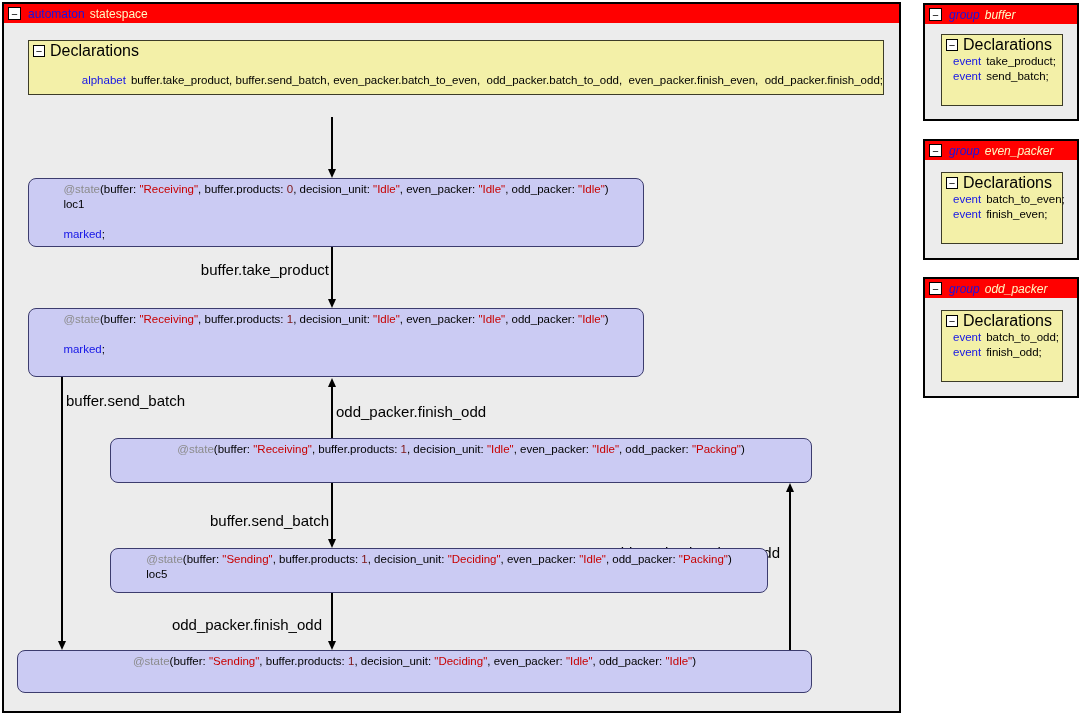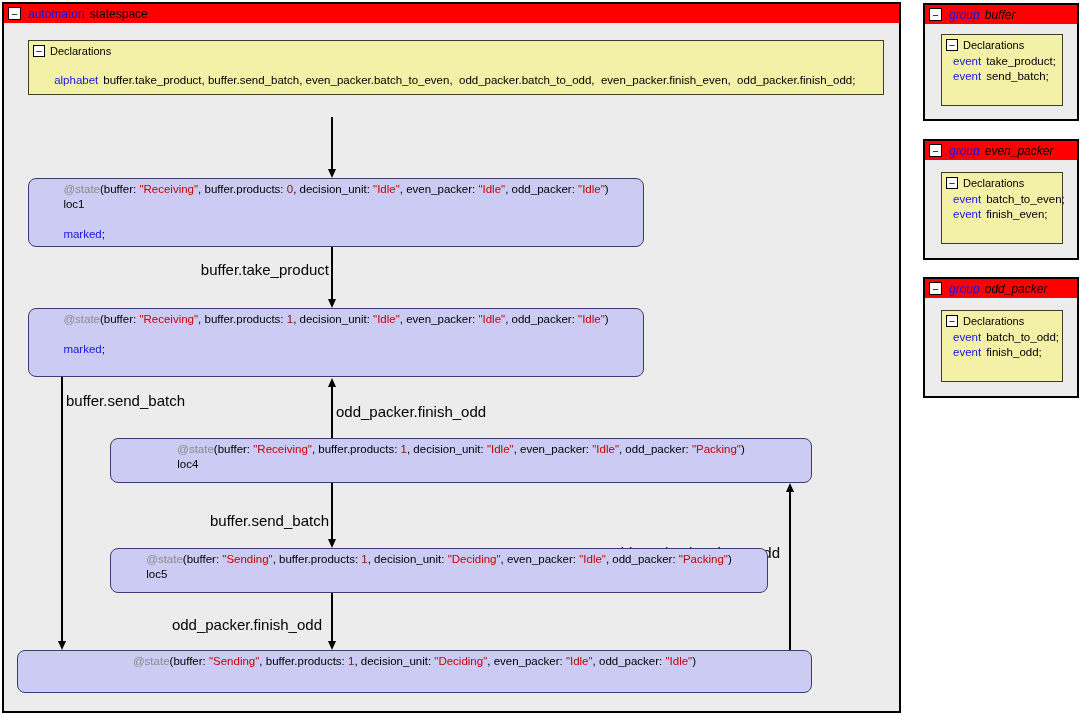--- a/index.html
+++ b/index.html
@@ -8,27 +8,27 @@
   body { position:relative; overflow:hidden; }
 
   .panel { position:absolute; border:2px solid #000; background:#ececec; }
   .titlebar { height:19px; background:#ff0000; display:flex; align-items:center;
     font-size:12px; overflow:hidden; }
   .cbtn { width:13px; height:13px; background:#fff; border:1px solid #000;
     margin-left:4px; display:flex; align-items:center; justify-content:center;
     font-size:11px; line-height:10px; flex:0 0 auto; }
   .tkw { color:#1414e6; margin-left:7px; margin-right:5px; }
   .tkw.it, .tname.it { font-style:italic; }
-  .tname { color:#000000; }
+  .tname { color:#fef9c3; }
 
   .declbox { position:absolute; background:#f3f0a8; border:1px solid #3c3c28; }
   .declhead { display:flex; align-items:center; height:18px; padding-top:2px; }
   .declhead .cbtn { width:12px; height:12px; margin-left:4px; }
-  .decltitle { font-size:11px; margin-left:5px; color:#000; }
-  .declline { font-size:11.5px; padding:3px 0 0 6px; white-space:pre; color:#000; }
+  .decltitle { font-size:16px; margin-left:5px; color:#000; }
+  .declline { font-size:11.5px; padding:3px 0 0 6px; white-space:pre; color:#000;text-align:right; }
   .kw { color:#1414e6; margin-right:5px; }
 
   .node { position:absolute; background:#cbcbf3; border:1.5px solid #3c3c6e;
     border-radius:8px; text-align:center; font-size:11.5px; color:#000;
     padding-top:3px; overflow:hidden; }
   .node-content { display:inline-block; text-align:left; }
   .node-content div { height:15px; line-height:15px; white-space:pre; }
   .c-gray { color:#8c8c8c; }
   .c-str { color:#c80000; }
   .c-num { color:#7d1414; }
@@ -96,21 +96,20 @@
   <div class="vline" style="left:327px; top:382px; height:52px;"></div>
   <div class="elabel" style="left:332px; top:399px;">odd_packer.finish_odd</div>
 
   <div class="vline" style="left:57px; top:373px; height:265px;"></div>
   <div class="arr-down" style="left:53.5px; top:637px;"></div>
   <div class="elabel" style="left:62px; top:388px;">buffer.send_batch</div>
 
   <div class="node" style="left:106px; top:434px; width:702px; height:45px;">
     <div class="node-content">
       <div class="state-line"><span class="c-gray">@state</span><span>(</span><span>buffer: </span><span class="c-str">"Receiving"</span><span>, buffer.products: </span><span class="c-num">1</span><span>, decision_unit: </span><span class="c-str">"Idle"</span><span>, even_packer: </span><span class="c-str">"Idle"</span><span>, odd_packer: </span><span class="c-str">"Packing"</span><span>)</span></div>
-      <div class="loc-line">loc4</div>
     </div>
   </div>
 
   <div class="vline" style="left:327px; top:479px; height:57px;"></div>
   <div class="arr-down" style="left:323.5px; top:535px;"></div>
   <div class="elabel r" style="left:176px; top:508px; width:149px;">buffer.send_batch</div>
 
   <div class="arr-up" style="left:781.5px; top:479px;"></div>
   <div class="vline" style="left:785px; top:487px; height:159px;"></div>
   <div class="elabel r" style="left:576px; top:492px; width:200px;margin-top:48px;">odd_packer.batch_to_odd</div>

